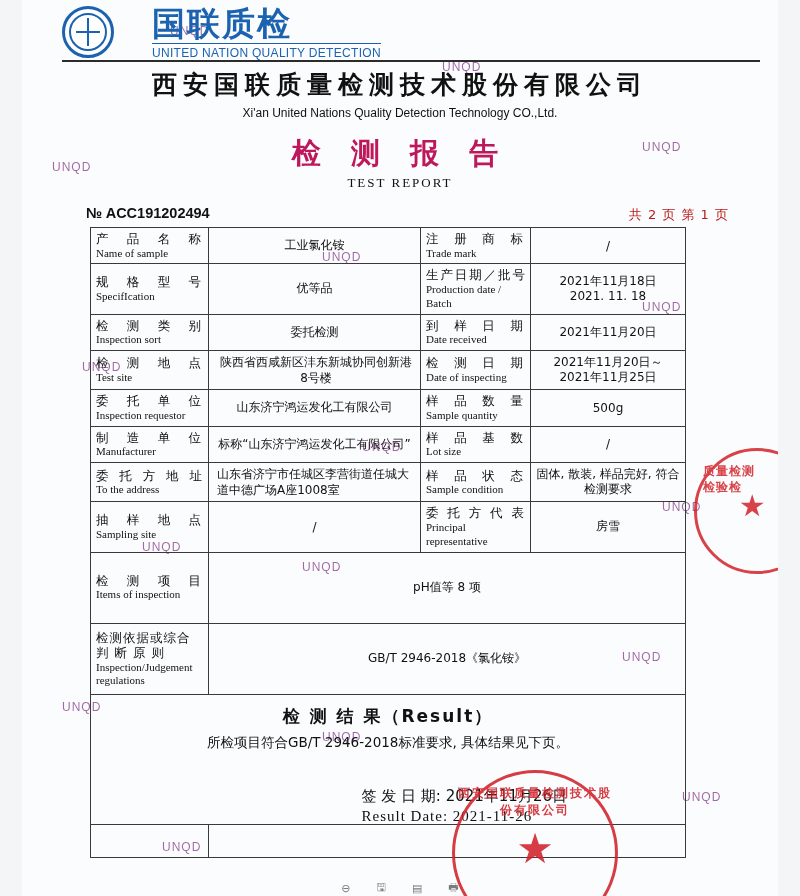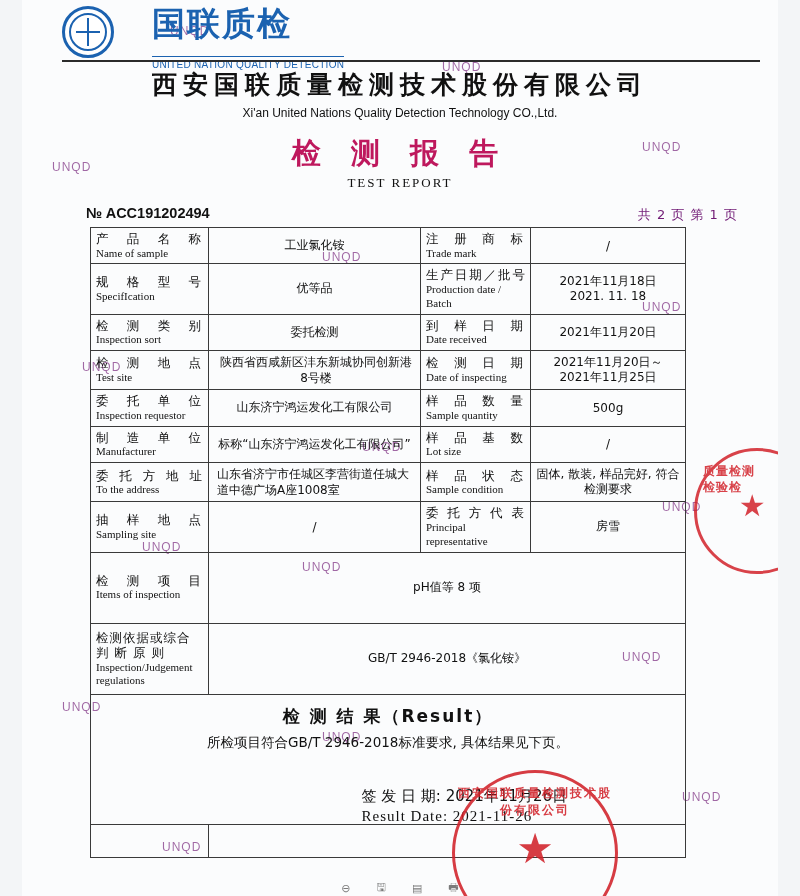--- a/index.html
+++ b/index.html
@@ -51,22 +51,22 @@
   .logo-emblem .inner:after{
     content:"";position:absolute;top:50%;left:5px;right:5px;height:2px;margin-top:-1px;background:#1b62b0;
   }
   .logo-text{margin-left:8px;}
   .logo-cn{
     font-family:"DejaVu Sans", sans-serif;
     font-weight:bold;font-size:33px;color:#1b62b0;line-height:36px;letter-spacing:2px;
   }
   .logo-en{
     font-family:"Liberation Sans", sans-serif;
-    font-size:10px;color:#1b62b0;letter-spacing:.3px;
-    border-top:1px solid #1b62b0;padding-top:2px;margin-top:14px;
+    font-size:12px;color:#1b62b0;letter-spacing:.3px;
+    border-top:1px solid #1b62b0;padding-top:2px;margin-top:1px;
     text-align:center;
   }
   .hdr-rule{position:absolute;left:40px;right:18px;top:60px;height:2px;background:#2b2b2b;}
 
   .company-cn{
     position:absolute;left:0;right:0;top:68px;text-align:center;
     font-family:"DejaVu Sans", sans-serif;
     font-weight:bold;font-size:25px;letter-spacing:6px;color:#111;
   }
   .company-en{
@@ -83,23 +83,23 @@
     position:absolute;left:0;right:0;top:175px;text-align:center;
     font-family:"Liberation Serif", serif;
     font-size:13px;letter-spacing:2px;color:#111;
   }
   .rep-no{
     position:absolute;left:64px;top:205px;
     font-family:"Liberation Sans", sans-serif;
     font-size:14.5px;font-weight:bold;color:#111;
   }
   .pages{
-    position:absolute;right:40px;top:206px;
+    position:absolute;right:49px;top:206px;
     font-family:"DejaVu Sans", sans-serif;
-    font-size:13px;color:#701a75;letter-spacing:1px;
+    font-size:13px;color:#b91c1c;letter-spacing:1px;
   }
 
   
   table.main{
     position:absolute;left:68px;top:227px;width:596px;
     border-collapse:collapse;
     table-layout:fixed;
   }
   table.main td{
     border:1px solid #3a3a3a;

